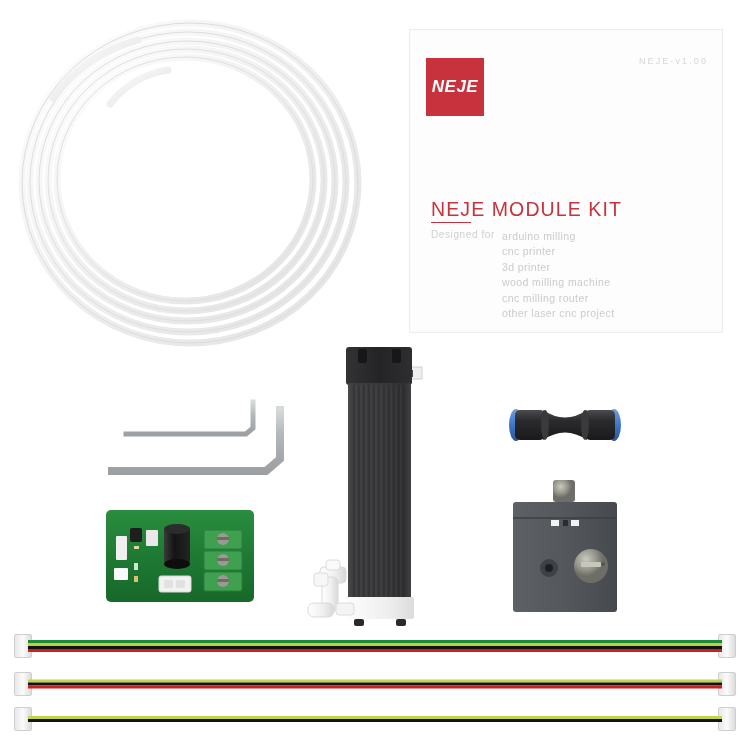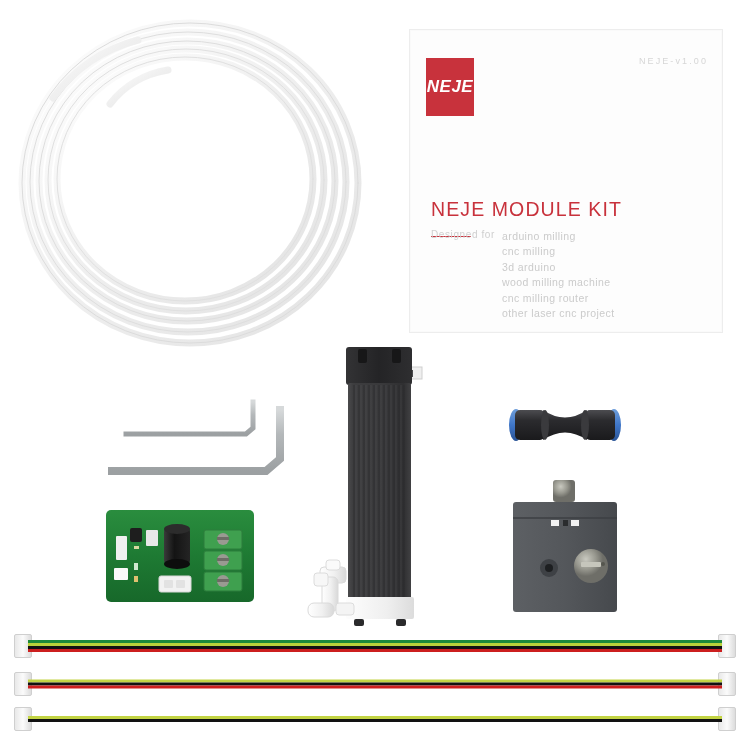--- a/index.html
+++ b/index.html
@@ -4,29 +4,29 @@
 <style>
   html,body{margin:0;padding:0;background:#ffffff;}
   body{width:750px;height:750px;position:relative;overflow:hidden;
        font-family:"Liberation Sans","DejaVu Sans",sans-serif;}
   .stage{position:absolute;inset:0;background:#ffffff;}
 
   
   .manual{position:absolute;left:409px;top:29px;width:312px;height:302px;
           background:#fdfdfd;border:1px solid #ededed;
           box-shadow:0 0 0 1px #fafafa inset;}
-  .logo-box{position:absolute;left:16px;top:28px;width:48px;height:58px;
+  .logo-box{position:absolute;left:16px;top:28px;width:58px;height:58px;
             background:#c8323c;display:flex;align-items:center;justify-content:center;}
   .logo-box span{color:#ffffff;font-style:italic;font-weight:bold;font-size:17px;
                  letter-spacing:.5px;font-family:"Liberation Sans",sans-serif;}
   .version{position:absolute;right:14px;top:26px;color:#d6d6d6;font-size:9px;
            letter-spacing:2.1px;white-space:nowrap;}
   .man-title{position:absolute;left:21px;top:168px;color:#c8323c;font-size:19.5px;
              letter-spacing:1.1px;font-weight:500;white-space:nowrap;}
-  .man-title .u{border-bottom:1.6px solid #c8323c;padding-bottom:16px;}
+  .man-title .u{border-bottom:1.6px solid #c8323c;padding-bottom:2px;}
   .designed{position:absolute;left:21px;top:199px;color:#cfcfcf;font-size:10px;
             letter-spacing:.6px;}
   .uses{position:absolute;left:92px;top:199px;color:#cbcbcb;font-size:10.5px;
         letter-spacing:.4px;line-height:15.4px;}
   .uses div{white-space:nowrap;}
 
   
   .coil{position:absolute;left:18px;top:18px;width:345px;height:330px;}
   .coil svg{display:block;}
 
@@ -91,22 +91,22 @@
     <div class="logo-box">
       <span>NEJE</span>
     </div>
     <div class="version">NEJE-v1.00</div>
     <div class="man-title">
       <span class="u">NEJ</span><span>E MODULE KIT</span>
     </div>
     <div class="designed">Designed for</div>
     <div class="uses">
       <div>arduino milling</div>
-      <div>cnc milling</div>
-      <div>3d arduino</div>
+      <div>cnc printer</div>
+      <div>3d printer</div>
       <div>wood milling machine</div>
       <div>cnc milling router</div>
       <div>other laser cnc project</div>
     </div>
   </div>
 
   <div class="hexkeys">
     <svg width="195" height="90" viewBox="0 0 195 90">
       <defs>
         <linearGradient id="steel" x1="0" y1="0" x2="0" y2="1">

